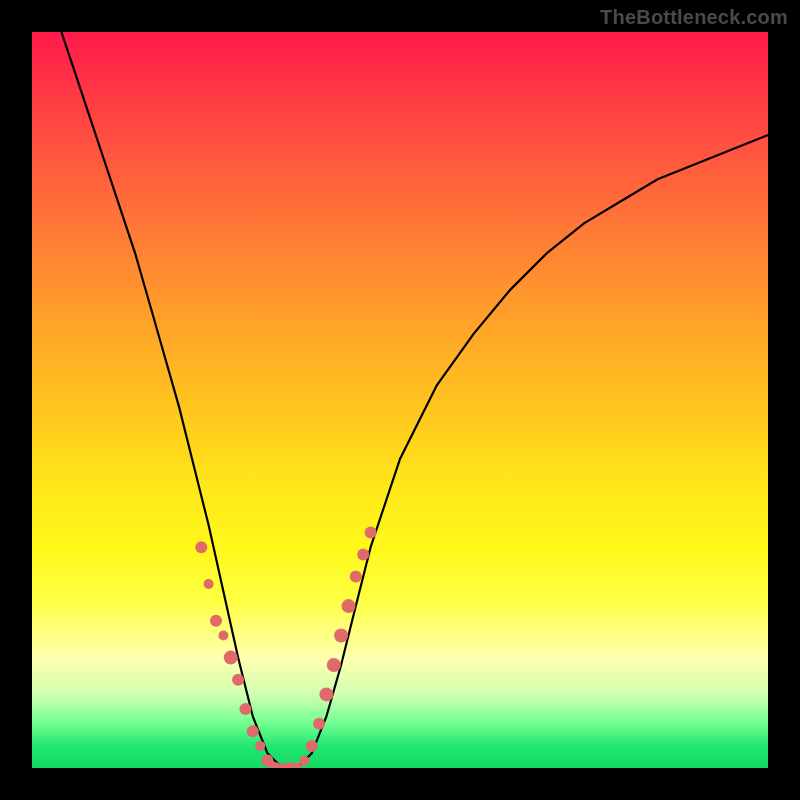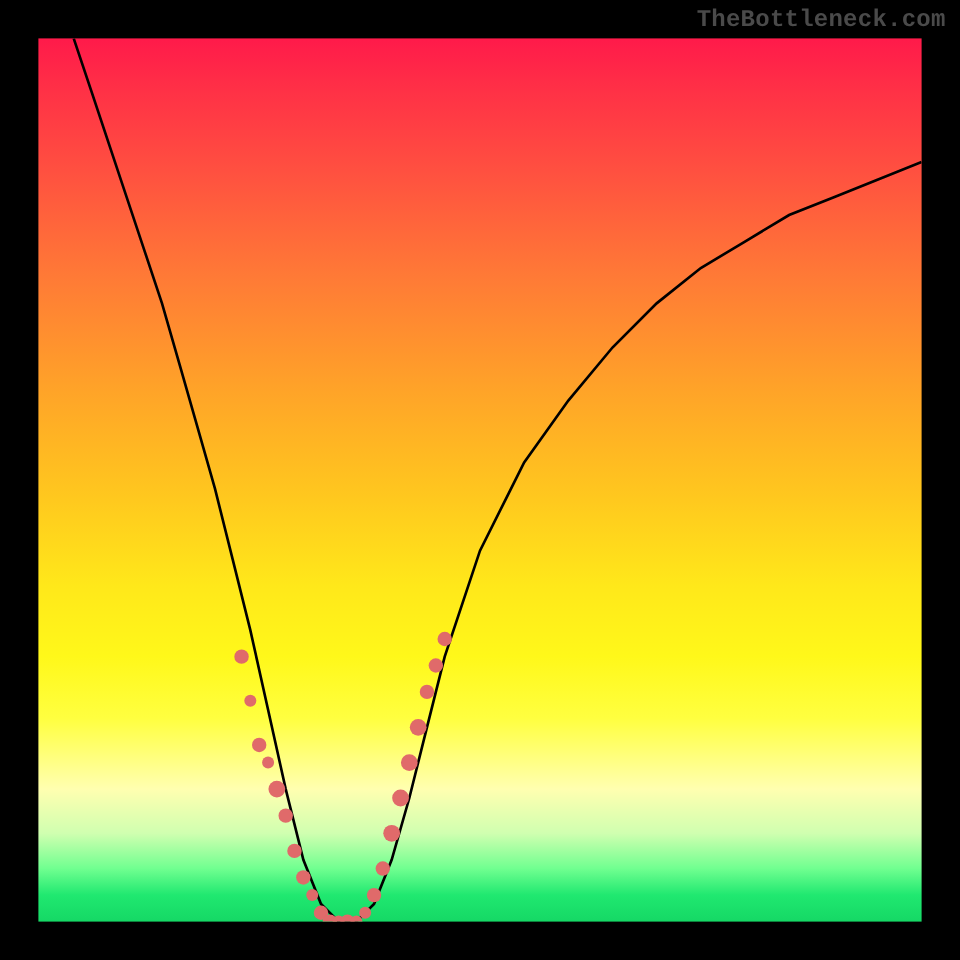--- a/index.html
+++ b/index.html
@@ -8,21 +8,20 @@
     width: 800px;
     height: 800px;
     overflow: hidden;
     background: #000000;
     font-family: Arial, Helvetica, sans-serif;
   }
   .container {
     position: relative;
     width: 800px;
     height: 800px;
-    font-family: Liberation Mono, monospace;
   }
   .plot-area {
     position: absolute;
     left: 32px;
     top: 32px;
     width: 736px;
     height: 736px;
     background: linear-gradient(
       to bottom,
       #ff1a4a 0%,

